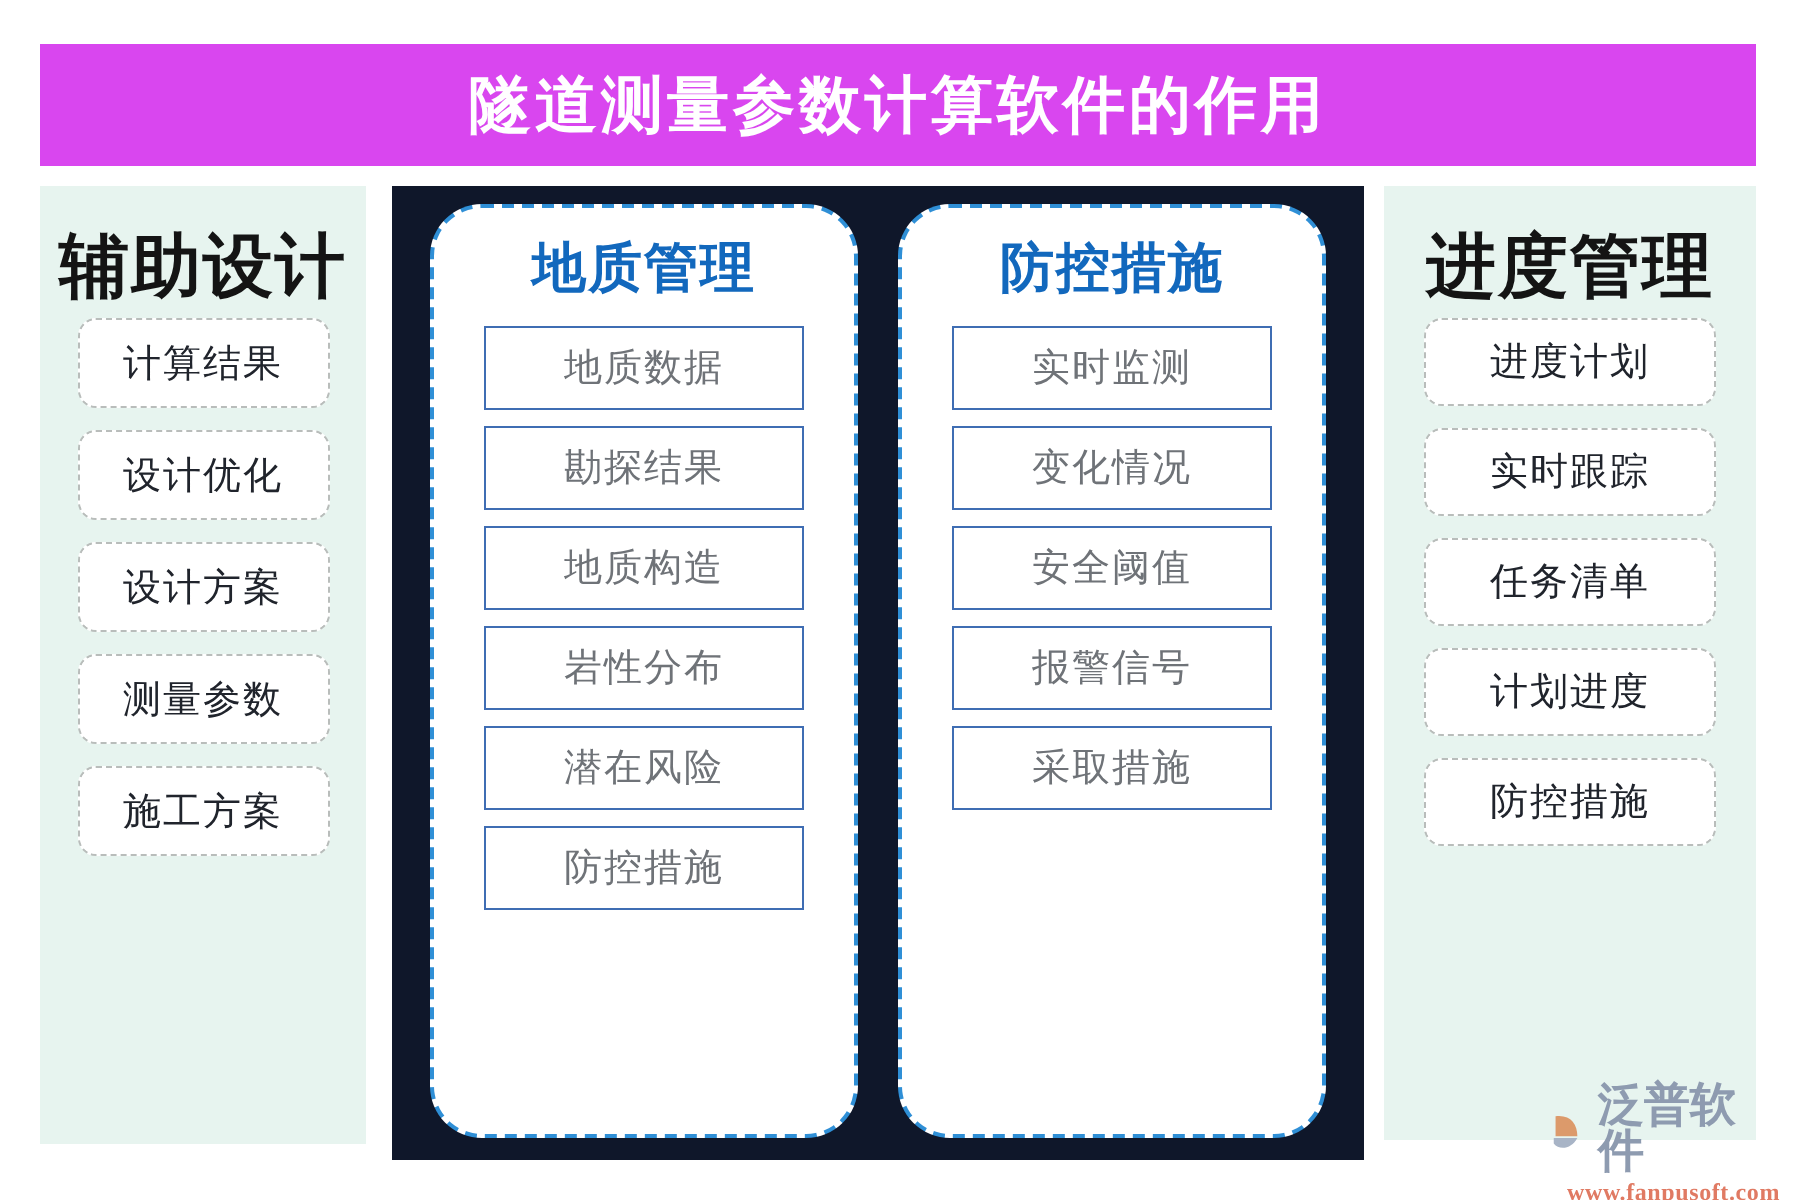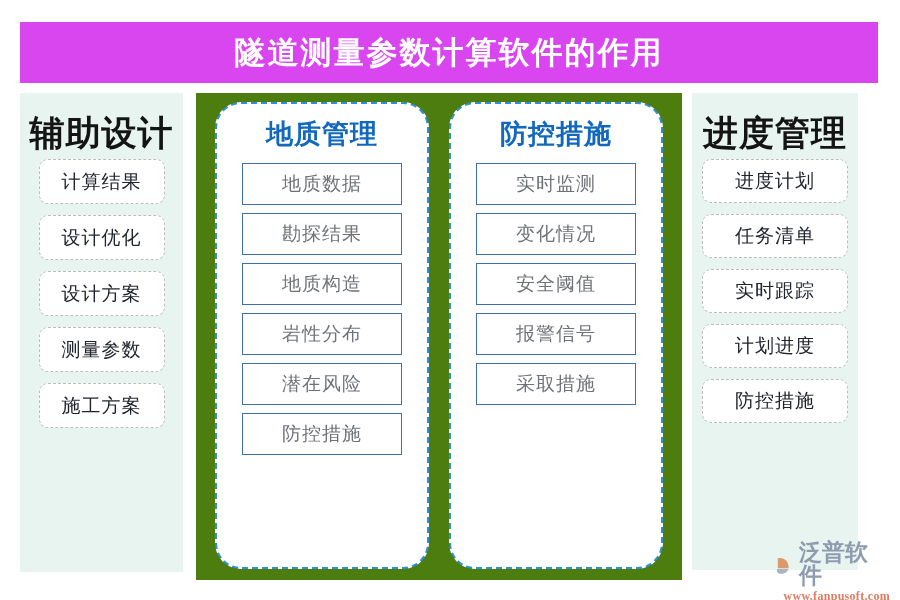--- a/index.html
+++ b/index.html
@@ -48,21 +48,21 @@
   
   .side-panel {
     position: absolute;
     top: 0;
     background: #e7f4ef;
     display: flex;
     flex-direction: column;
     align-items: center;
   }
   .side-panel.left  { left: 20px;  width: 163px; height: 479px; }
-  .side-panel.right { left: 692px; width: 166px; height: 477px; }
+  .side-panel.right { left: 692px; width: 186px; height: 477px; }
 
   .side-title {
     font-size: 35px;
     font-weight: bold;
     color: #141414;
     margin-top: 17px;
     margin-bottom: 2px;
     letter-spacing: 1px;
     white-space: nowrap;
     font-family: "Liberation Serif", "DejaVu Serif", serif;
@@ -96,21 +96,21 @@
     height: 44px;
   }
 
   
   .center-panel {
     position: absolute;
     left: 196px;
     top: 0;
     width: 486px;
     height: 487px;
-    background: #4d7c0f;
+    background: #0f172a;
     display: flex;
     justify-content: center;
     gap: 20px;
     padding-top: 9px;
     box-sizing: border-box;
     text-align: right;
   }
 
   .center-group {
     width: 214px;
@@ -240,22 +240,22 @@
         <div class="center-item">采取措施</div>
       </div>
     </div>
 
   </div>
 
   <div class="side-panel right">
     <div class="side-title">进度管理</div>
     <div class="side-items">
       <div class="side-item">进度计划</div>
+      <div class="side-item">实时跟踪</div>
       <div class="side-item">任务清单</div>
-      <div class="side-item">实时跟踪</div>
       <div class="side-item">计划进度</div>
       <div class="side-item">防控措施</div>
     </div>
   </div>
 
 </div>
 
 <div class="logo">
   <div class="logo-top">
     <svg class="logo-mark" viewBox="0 0 32 32">

